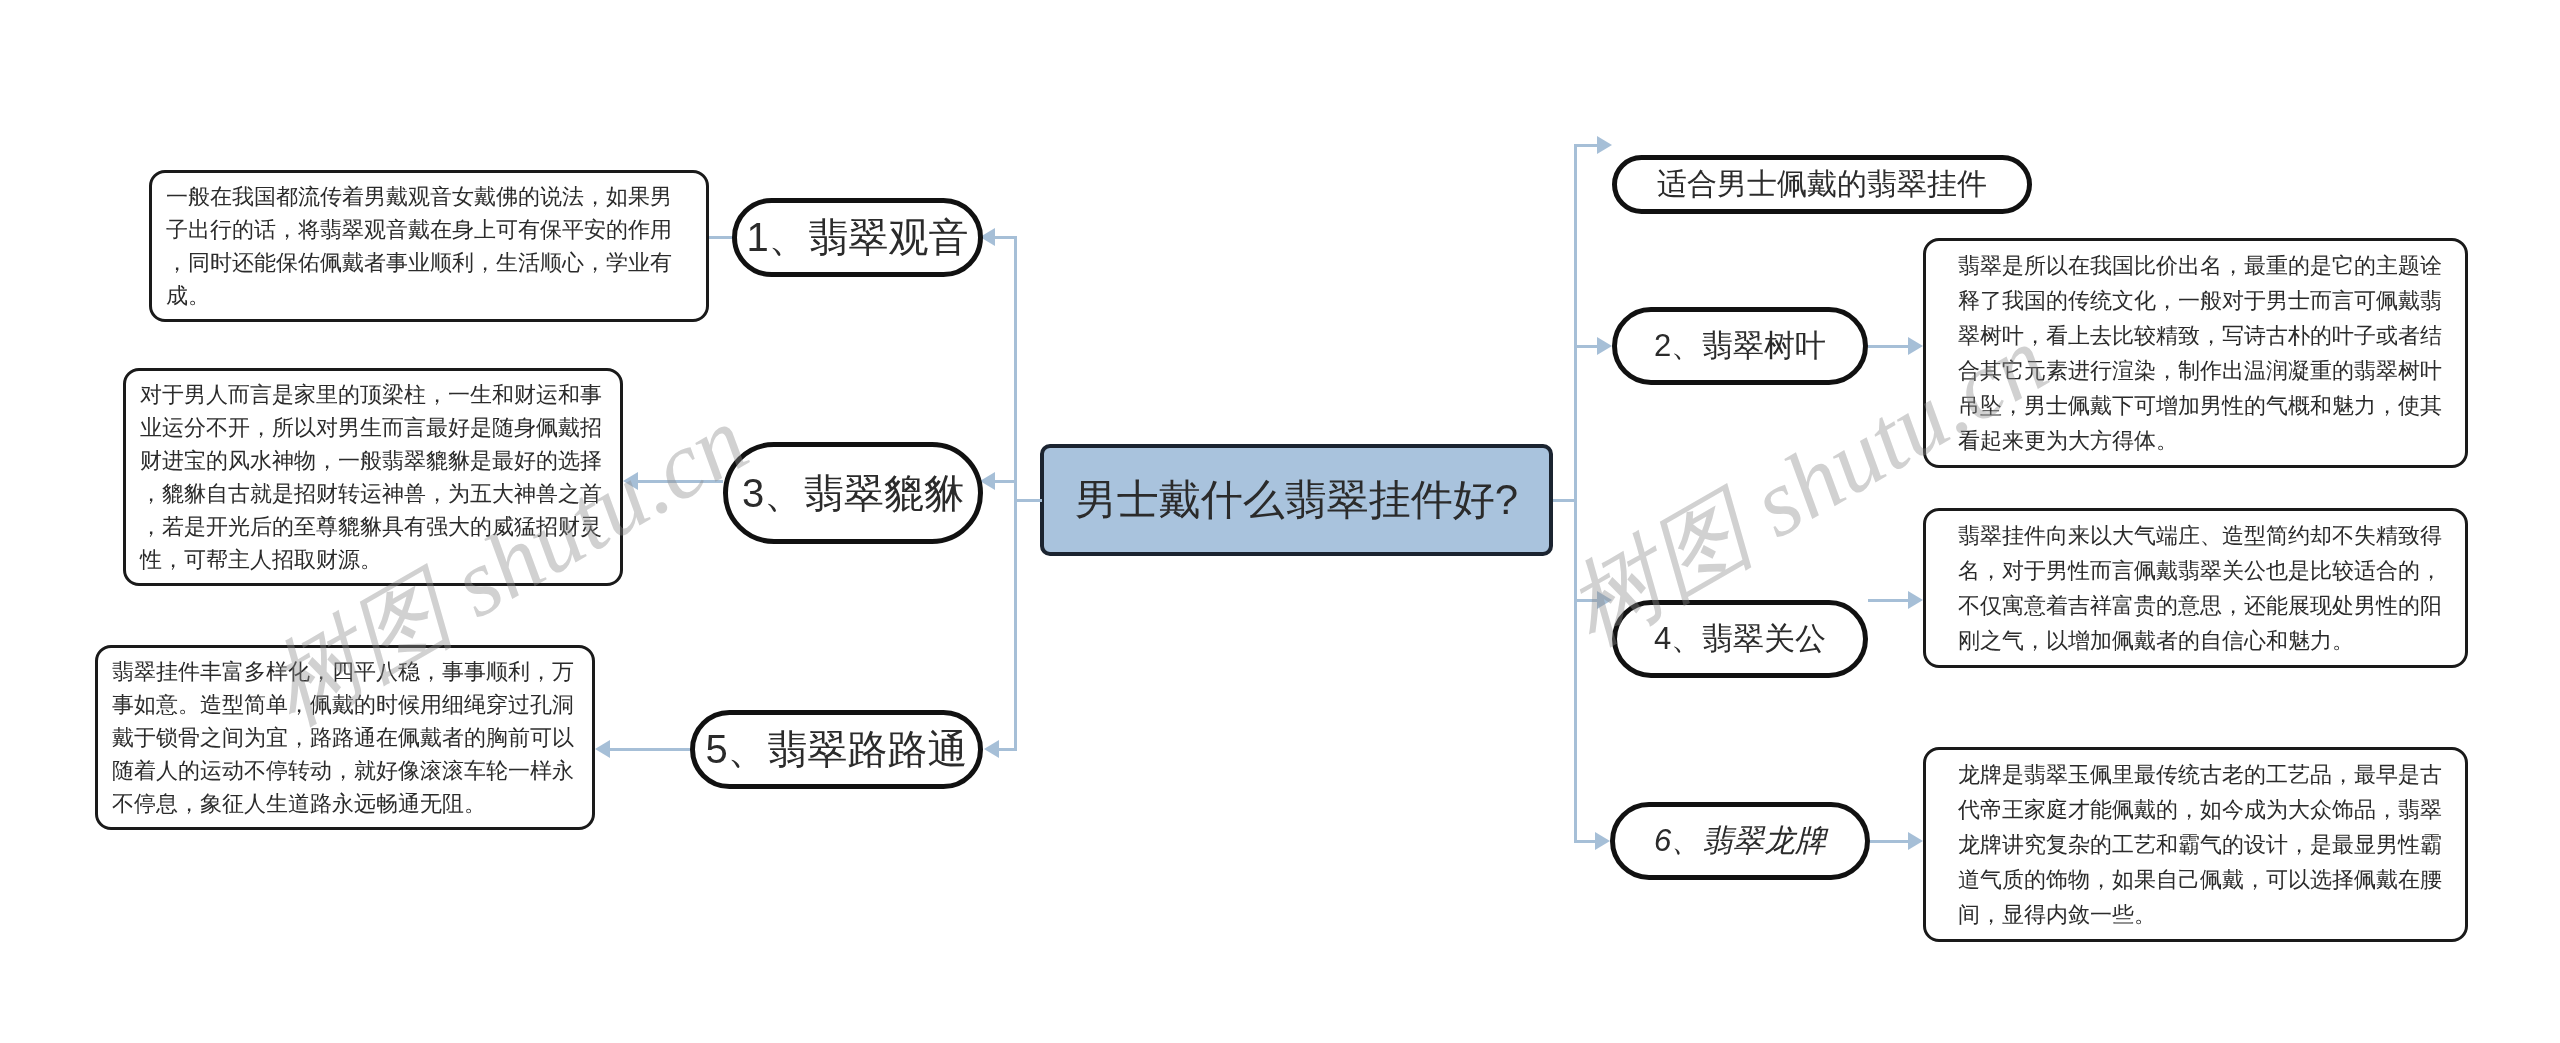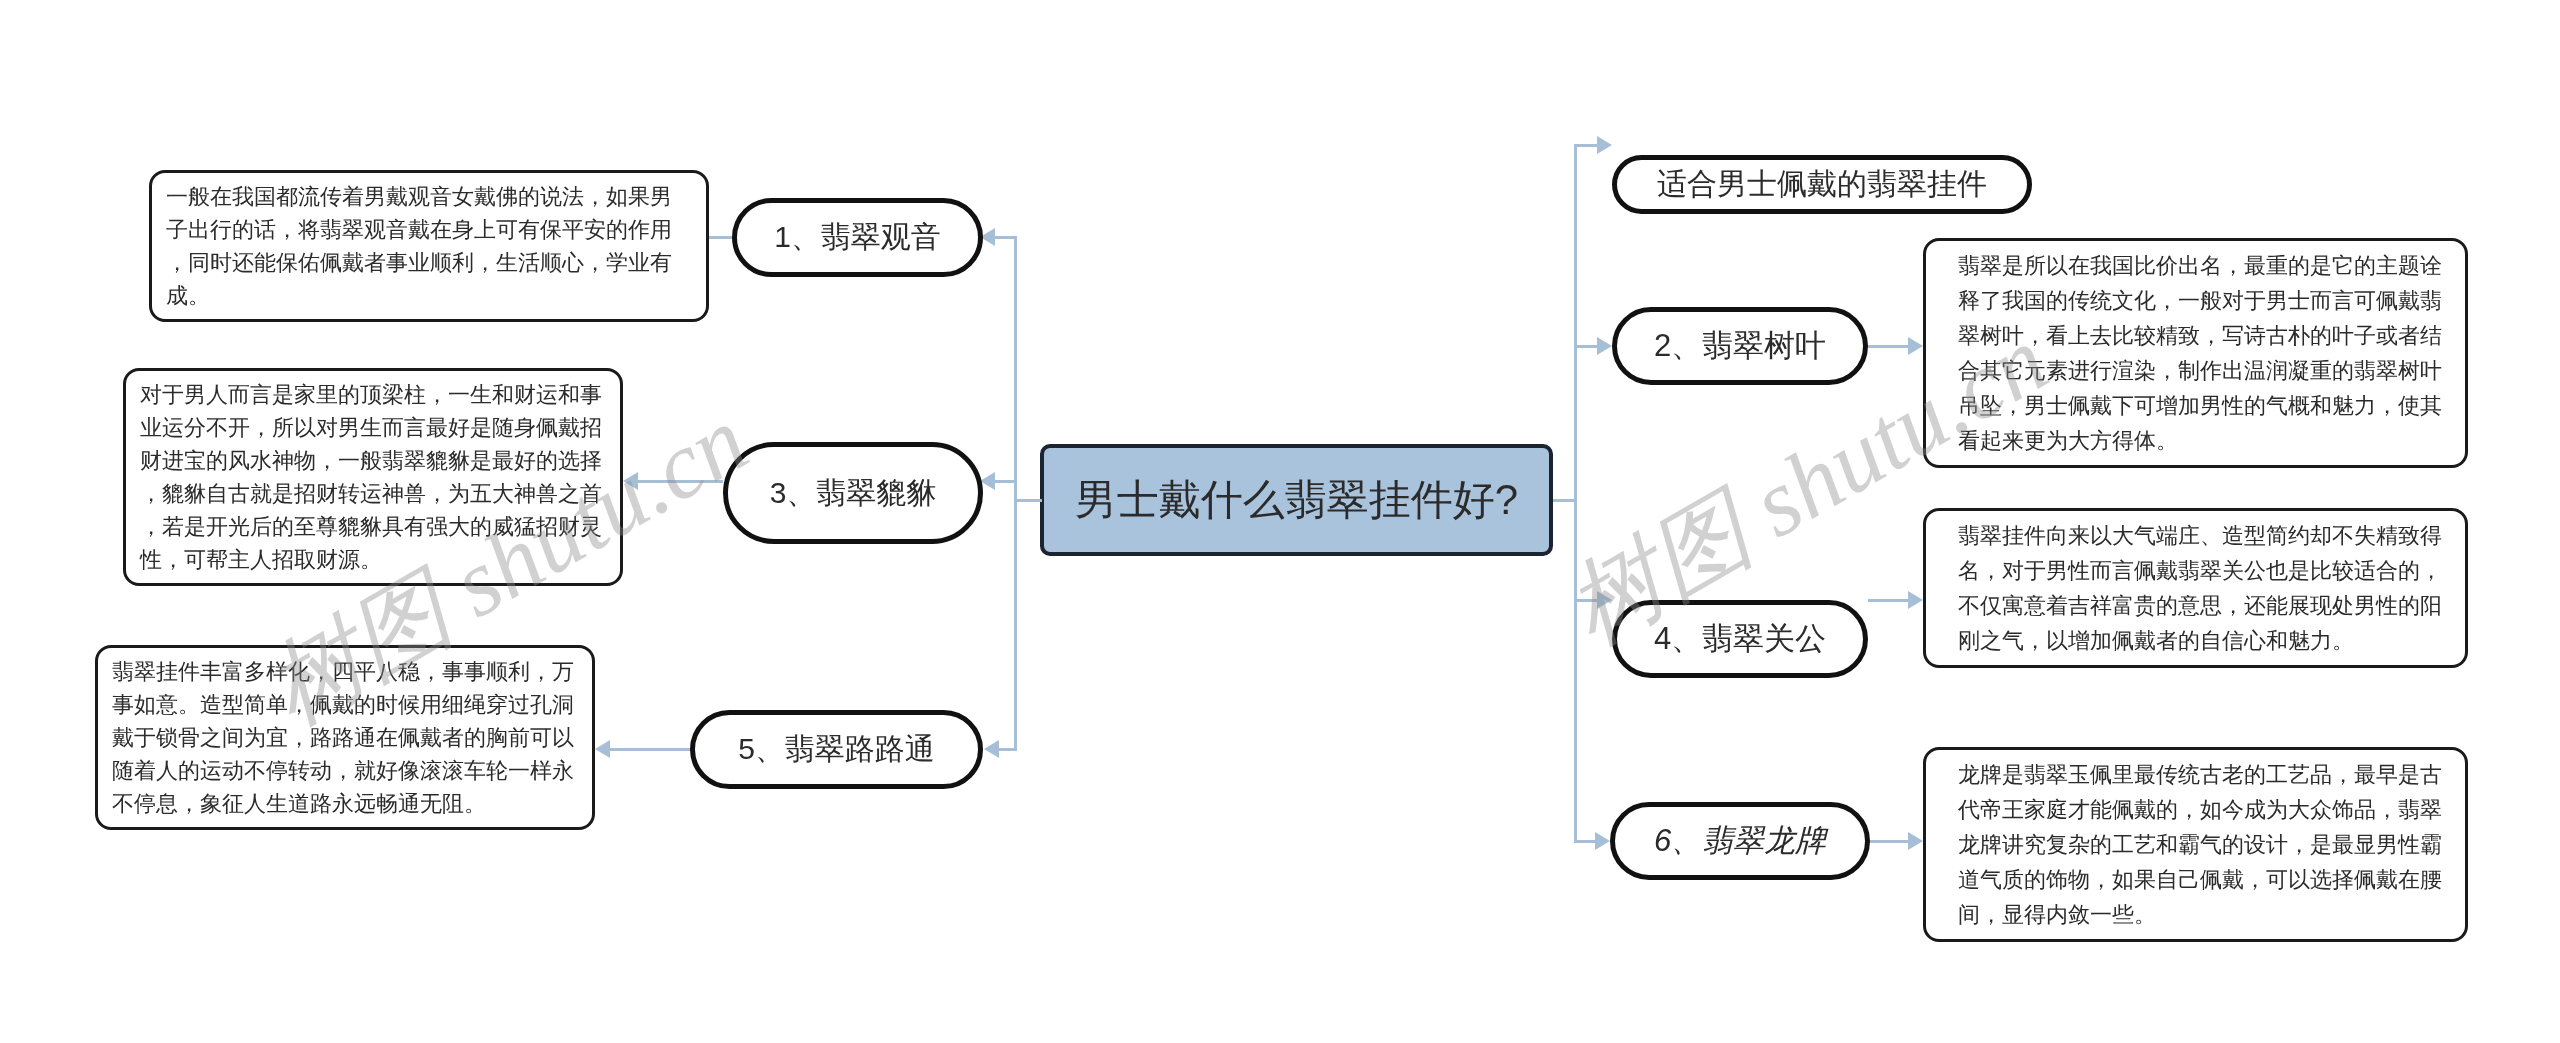--- a/index.html
+++ b/index.html
@@ -13,21 +13,21 @@
     border:3px solid #1a1a1a;border-radius:16px;
     padding:7px 14px;color:#2b2b2b;font-size:22px;line-height:33px;
     word-break:break-all;line-break:anywhere;z-index:1;
   }
   .desc-box.right{line-height:35px;padding-left:32px;}
   
   .oval{
     position:absolute;box-sizing:border-box;background:#ffffff;
     border:5px solid #111111;border-radius:999px;
     display:flex;align-items:center;justify-content:center;
-    color:#2b2b2b;font-size:30px;z-index:1;white-space:nowrap;
+    color:#2b2b2b;font-size:40px;z-index:1;white-space:nowrap;
   }
   
   .category{
     position:absolute;box-sizing:border-box;background:#ffffff;
     border:5px solid #111111;border-radius:38px;
     display:flex;align-items:center;justify-content:center;
     color:#2b2b2b;font-size:30px;z-index:1;white-space:nowrap;
   }
   
   .center-node{

